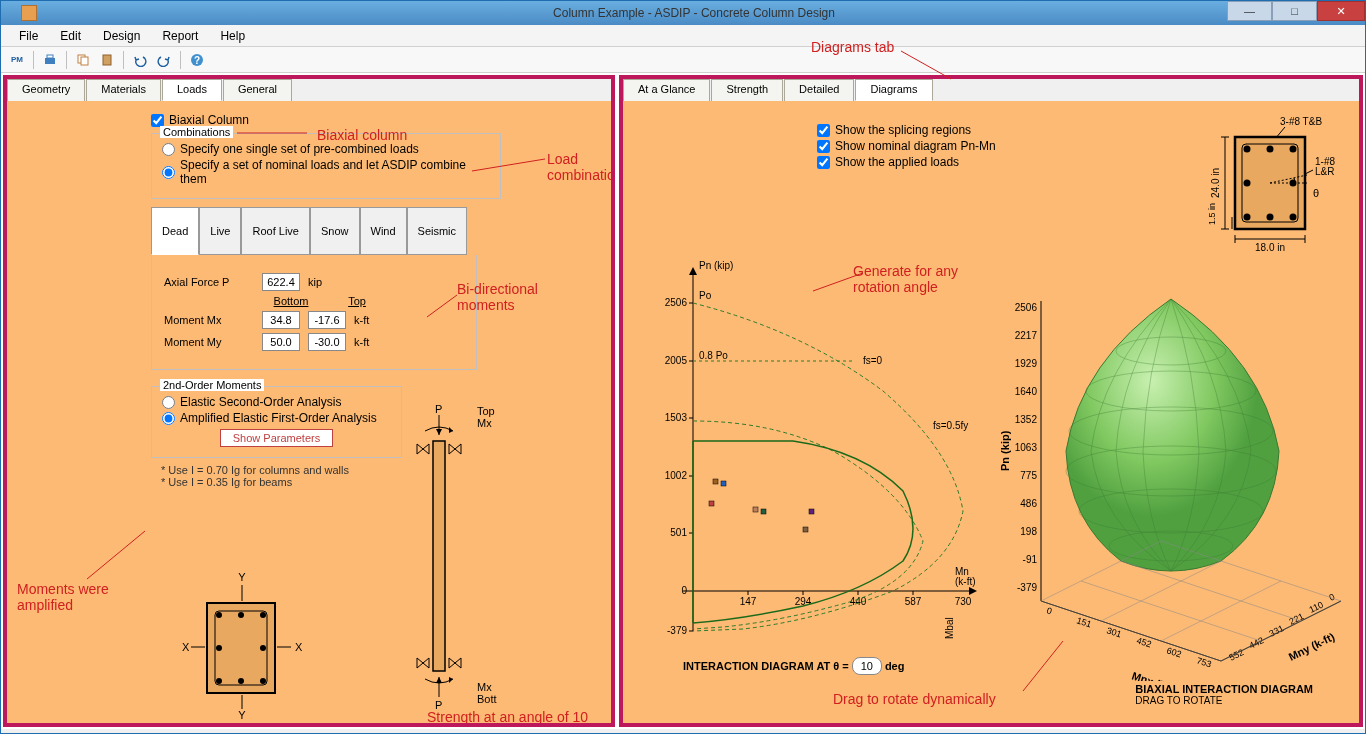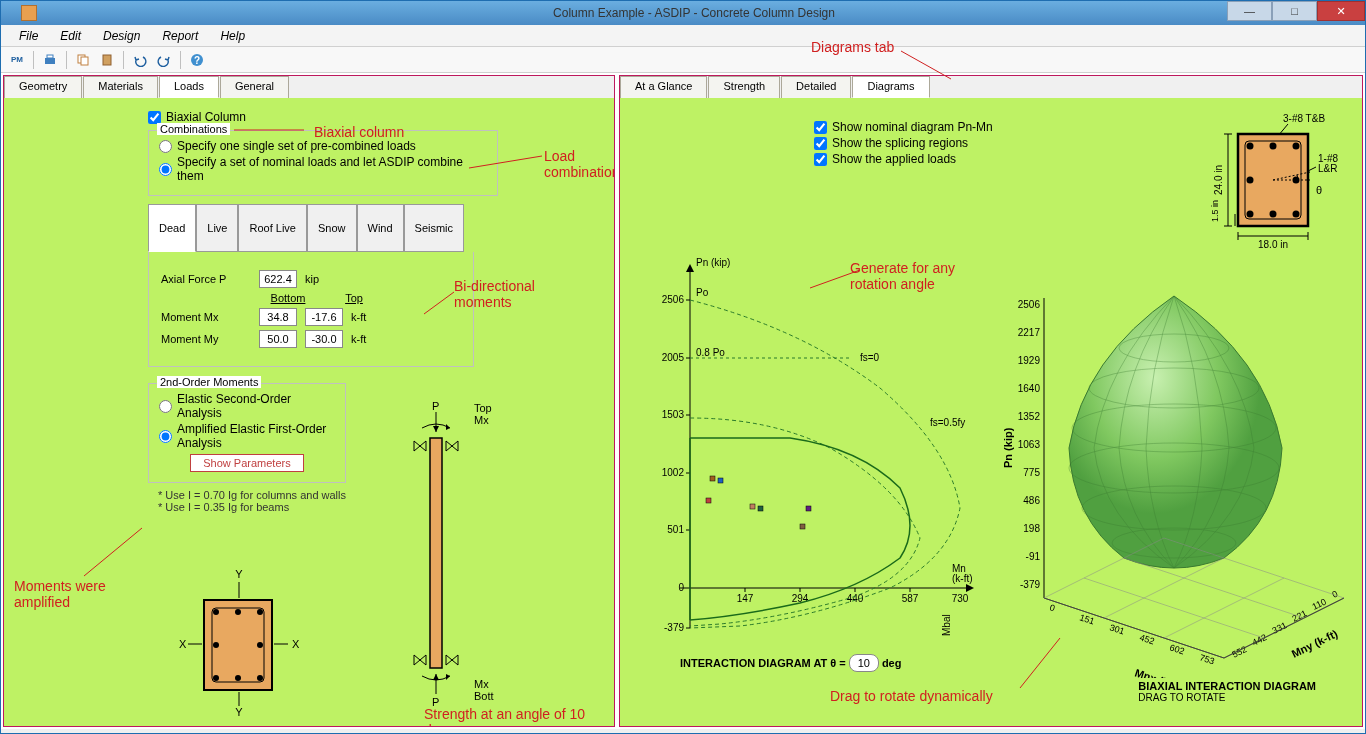--- a/index.html
+++ b/index.html
@@ -4,27 +4,27 @@
 <style>
   * { box-sizing: border-box; margin: 0; padding: 0; }
   body { font-family: "Segoe UI", Tahoma, sans-serif; font-size: 12px; background: #5a9bd5; overflow: hidden; width: 1366px; height: 734px; }
   .window { background: #f0f0f0; border: 1px solid #1e6db0; width: 1366px; height: 734px; position: relative; }
   .titlebar { background: linear-gradient(#6aaee0, #4a8bc5); height: 24px; display: flex; align-items: center; color: #333; padding: 0 20px; position: relative; }
   .titlebar-icon { width: 16px; height: 16px; background: #e8a050; border: 1px solid #b07030; margin-right: 6px; }
   .titlebar-text { flex: 1; text-align: center; font-size: 12px; color: #333; }
   .winbtns { position: absolute; right: 0; top: 0; display: flex; }
   .winbtn { width: 45px; height: 20px; background: #c8d8e8; border: 1px solid #8aa0b8; display: flex; align-items: center; justify-content: center; font-size: 11px; cursor: default; }
   .winbtn.close { background: #c94040; color: #fff; border-color: #a03030; width: 48px; }
-  .menubar { background: #f4f4f4; height: 22px; display: flex; align-items: center; padding: 0 8px; gap: 2px; border-bottom: 1px solid #d0d0d0; font-style: italic; }
+  .menubar { background: #f4f4f4; height: 22px; display: flex; align-items: center; padding: 0 8px; gap: 2px; border-bottom: 1px solid #d0d0d0; }
   .menuitem { padding: 2px 10px; cursor: default; }
   .toolbar { background: #f8f8f8; height: 26px; display: flex; align-items: center; padding: 0 6px; gap: 4px; border-bottom: 1px solid #d0d0d0; }
   .tbtn { width: 20px; height: 20px; display: flex; align-items: center; justify-content: center; cursor: default; border: 1px solid transparent; }
   .tsep { width: 1px; height: 18px; background: #c0c0c0; margin: 0 2px; }
   .content { display: flex; height: calc(100% - 76px); background: #fff; }
-  .panel { flex: 1; border: 1px solid #be185d; margin: 2px; position: relative; background: #bef264; }
+  .panel { flex: 1; border: 4px solid #be185d; margin: 2px; position: relative; background: #fdba74; }
   .tabs { display: flex; height: 22px; background: #f0f0f0; }
   .tab { padding: 3px 14px; border: 1px solid #aca899; background: #f4f4f0; border-bottom: none; font-size: 11px; cursor: default; margin-right: 1px; position: relative; }
   .tab.active { background: #fff; border-bottom: 1px solid #fff; z-index: 2; }
   .tabbody { padding: 10px 14px; height: calc(100% - 22px); overflow: hidden; position: relative; }
   .checkbox, .radio { display: flex; align-items: center; gap: 5px; margin: 2px 0; }
   .checkbox input, .radio input { margin: 0; }
   .fieldset { border: 1px solid #c0c0c0; padding: 6px 10px 10px; margin: 6px 0; position: relative; }
   .fieldset > .legend { position: absolute; top: -8px; left: 8px; background: #fff; padding: 0 3px; font-size: 11px; }
   .loadtabs { display: flex; margin: 8px 0 0; }
   .loadtab { border: 1px solid #999; padding: 17px 10px; font-size: 11px; background: #f0f0f0; cursor: default; border-bottom: 1px solid #999; }
@@ -163,21 +163,21 @@
             <span>k-ft</span>
           </div>
           <div class="inputrow">
             <label>Moment My</label>
             <input class="txtin" value="50.0" style="">
             <input class="txtin" value="-30.0" style="">
             <span>k-ft</span>
           </div>
         </div>
 
-        <div class="fieldset" style="margin-left:130px; width:198px; margin-top:16px;">
+        <div class="fieldset" style="margin-left:130px; width:251px; margin-top:16px;">
           <div class="legend">2nd-Order Moments</div>
           <label class="radio">
               <input type="radio" name="so" style=""> 
               <span>Elastic Second-Order Analysis</span>
             </label>
           <label class="radio">
               <input type="radio" name="so" checked="" style=""> 
               <span>Amplified Elastic First-Order Analysis</span>
             </label>
           <div style="text-align:center; margin-top:4px;">
@@ -251,25 +251,25 @@
         <div class="tab">At a Glance</div>
         <div class="tab">Strength</div>
         <div class="tab">Detailed</div>
         <div class="tab active">Diagrams</div>
       </div>
       <div class="tabbody">
 
         <div class="rightcontrols">
           <label class="checkbox">
               <input type="checkbox" checked="" style=""> 
-              <span>Show nominal diagram Pn-Mn</span>
+              <span>Show the splicing regions</span>
             </label>
           <label class="checkbox">
               <input type="checkbox" checked="" style=""> 
-              <span>Show the splicing regions</span>
+              <span>Show nominal diagram Pn-Mn</span>
             </label>
           <label class="checkbox">
               <input type="checkbox" checked="" style=""> 
               <span>Show the applied loads</span>
             </label>
         </div>
 
         <svg style="position:absolute; right:14px; top:14px;" width="160" height="150">
           <text x="95" y="10" font-size="10">3-#8 T&amp;B</text>
           <line x1="100" y1="12" x2="90" y2="24" stroke="#000"></line>

